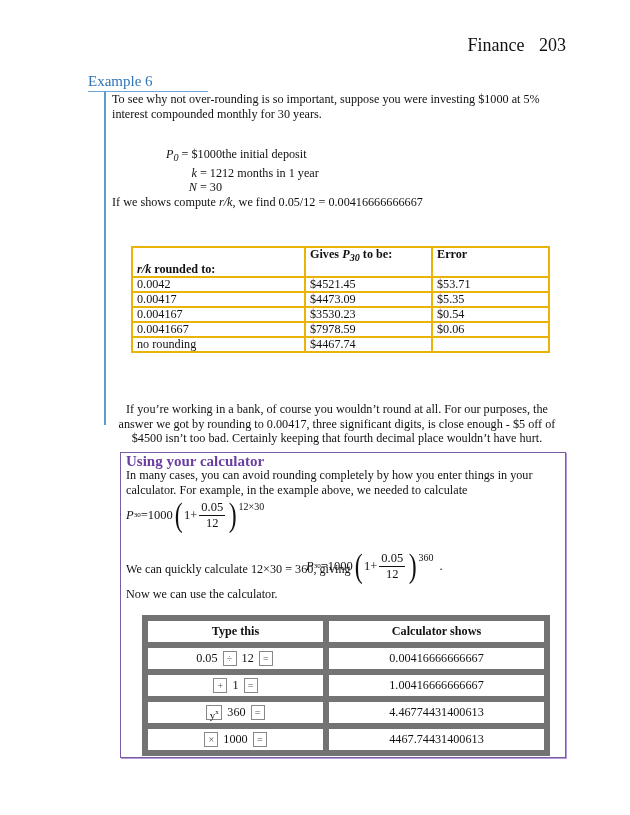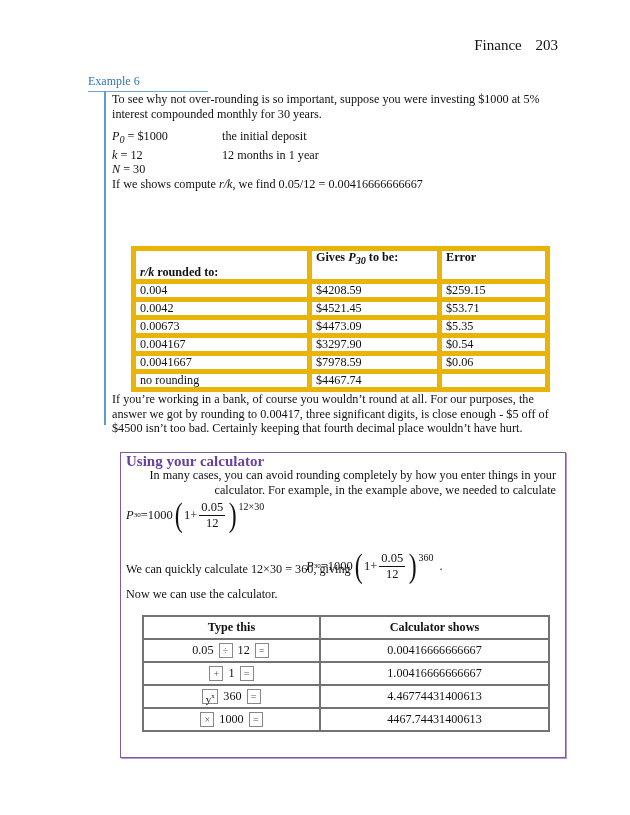--- a/index.html
+++ b/index.html
@@ -1,55 +1,55 @@
 <!DOCTYPE html>
 <html><head>
 <meta charset="utf-8">
 <style>
   html, body { margin: 0; padding: 0; background: #ffffff; }
   body { width: 630px; height: 815px; position: relative; overflow: hidden;
          font-family: "Liberation Serif", serif; color: #111; font-size: 12.2px; line-height: 14.5px; }
   .abs { position: absolute; }
-  .header { top: 38px; right: 72px; font-size: 15px; }
+  .header { top: 38px; right: 64px; font-size: 18px; }
   .header span { margin-left: 10px; }
-  .ex-title { left: 88px; top: 74px; color: #2e74b5; font-size: 12px; }
+  .ex-title { left: 88px; top: 74px; color: #2e74b5; font-size: 15px; }
   .ex-rule { left: 88px; top: 91px; width: 120px; height: 1px; background: #6fa6d6; }
   .ex-bar { left: 104px; top: 91px; width: 2px; height: 334px; background: #5b9bd5; }
   .ex-body { left: 112px; top: 92px; width: 450px; }
   .ex-body p { margin: 0; }
-  .vars { margin-top: 8px; }
+  .vars { margin-top: 26px; text-align: right; }
   .var-row { display: flex; }
   .var-row .k { width: 110px; }
   .var-row .k i { font-style: italic; }
   .sp { height: 14px; }
   table.round { position: absolute; left: 131px; top: 246px; width: 419px; border-collapse: collapse; font-size: 12.2px; }
-  table.round td, table.round th { border: 5px solid #eab308; padding: 0 4px; text-align: left; height: 13px; line-height: 13px; font-weight: normal; vertical-align: top; }
+  table.round td, table.round th { border: 2px solid #eab308; padding: 0 4px; text-align: left; height: 13px; line-height: 13px; font-weight: normal; vertical-align: top; }
   table.round th { font-weight: bold; }
   table.round th.h1 { vertical-align: bottom; height: 28px; width: 163px; }
   table.round th.h2 { width: 117px; }
-  .after { left: 112px; top: 392px; width: 450px; }
+  .after { left: 112px; top: 402px; width: 450px; text-align: center; }
   .calc-box { left: 120px; top: 452px; width: 444px; height: 304px; border: 1px solid #7b5aa6;
               box-shadow: 1px 1px 0 #b79ad6; }
   .calc-title { left: 126px; top: 454px; color: #6b3fa0; font-weight: bold; font-size: 15px; }
-  .calc-text { left: 126px; top: 468px; width: 430px; text-align: right; }
+  .calc-text { left: 126px; top: 468px; width: 430px; }
   .calc-text p { margin: 0; }
   .formula { display: inline-flex; align-items: center; font-size: 12.5px; }
   .formula .p { font-style: italic; }
   .formula sub { font-size: 7px; }
   .paren { font-size: 34px; line-height: 34px; transform: scaleX(0.7); display: inline-block; font-weight: 100; }
   .frac { display: inline-flex; flex-direction: column; align-items: center; margin: 0 2px; }
   .frac .num { border-bottom: 1px solid #111; padding: 0 2px; line-height: 15px; }
   .frac .den { line-height: 15px; }
   .exp { font-size: 10px; align-self: flex-start; margin-top: 2px; }
   .f1 { left: 126px; top: 498px; }
   .line2 { left: 126px; top: 562px; }
   .f2 { left: 306px; top: 549px; }
   .line3 { left: 126px; top: 587px; }
   table.calc { position: absolute; left: 142px; top: 615px; width: 408px; border-collapse: collapse; font-size: 12.2px; }
-  table.calc td, table.calc th { border: 2px solid #737373; text-align: center; height: 21px; padding: 0; }
+  table.calc td, table.calc th { border: 6px solid #737373; text-align: center; height: 21px; padding: 0; }
   table.calc th { font-weight: bold; width: 175px; }
   .key { display: inline-block; border: 1px solid #888; font-size: 10px; line-height: 13px; width: 12px; height: 13px; text-align: center; color: #555; vertical-align: middle; margin: 0 2px; }
   .key.yx { width: 14px; color: #222; font-size: 11px; }
   .key.yx sup { font-size: 7px; }
 </style>
 </head>
 <body>
 
 <div class="abs header">
   <span>Finance</span>
@@ -80,37 +80,32 @@
 </div>
 
 <table class="round">
   <tbody>
       <tr>
     <th class="h1"><i>r/k</i><span> rounded to:</span></th>
     <th class="h2"><span>Gives </span><i>P</i><sub><i>30</i></sub><span> to be:</span></th>
     <th>Error</th>
   </tr>
   <tr>
-        <td>0.004</td>
-        <td>$4208.59</td>
-        <td>$259.15</td>
-      </tr>
-  <tr>
         <td>0.0042</td>
         <td>$4521.45</td>
         <td>$53.71</td>
       </tr>
   <tr>
-        <td>0.00673</td>
+        <td>0.00417</td>
         <td>$4473.09</td>
         <td>$5.35</td>
       </tr>
   <tr>
         <td>0.004167</td>
-        <td>$3297.90</td>
+        <td>$3530.23</td>
         <td>$0.54</td>
       </tr>
   <tr>
         <td>0.0041667</td>
         <td>$7978.59</td>
         <td>$0.06</td>
       </tr>
   <tr>
         <td>no rounding</td>
         <td>$4467.74</td>

